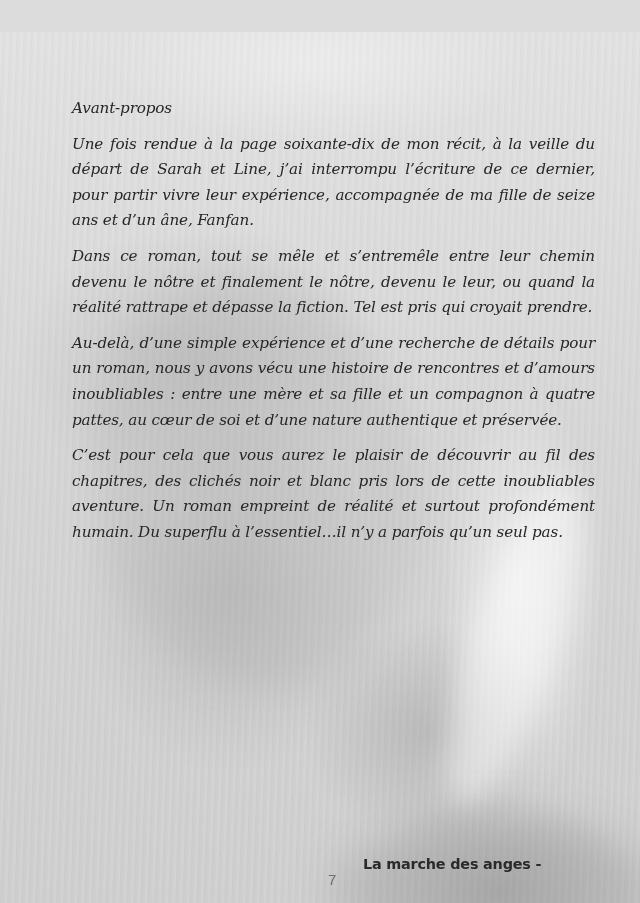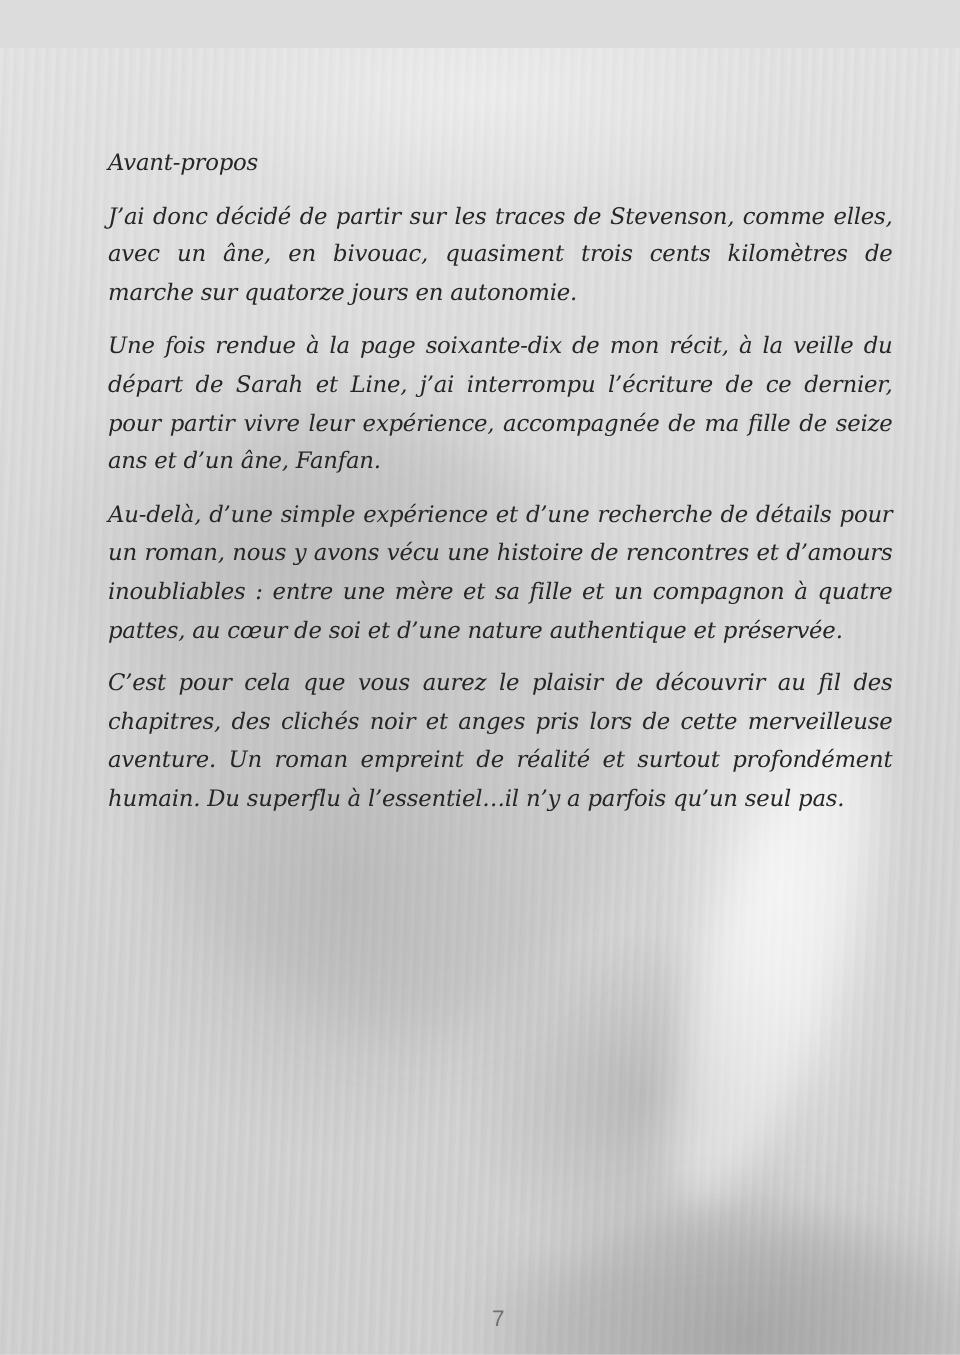--- a/index.html
+++ b/index.html
@@ -107,23 +107,24 @@
 </head>
 <body>
 
 <div class="page">
   <div class="texture-shape shape-stone"></div>
   <div class="texture-shape shape-feather"></div>
   <div class="texture-shape shape-dark-bottom"></div>
 
   <div class="content">
     <h1 class="heading">Avant-propos</h1>
-    <p class="para">J’ai donc décidé de partir sur les traces de Stevenson, comme elles, avec un âne, en bivouac, quasiment trois cents kilomètres de marche sur quatorze jours en autonomie.</p>
     <p class="para">Une fois rendue à la page soixante-dix de mon récit, à la veille du départ de Sarah et Line, j’ai interrompu l’écriture de ce dernier, pour partir vivre leur expérience, accompagnée de ma fille de seize ans et d’un âne, Fanfan.</p>
+    <p class="para">Dans ce roman, tout se mêle et s’entremêle entre leur chemin devenu le nôtre et finalement le nôtre, devenu le leur, ou quand la réalité rattrape et dépasse la fiction. Tel est pris qui croyait prendre.</p>
     <p class="para">Au-delà, d’une simple expérience et d’une recherche de détails pour un roman, nous y avons vécu une histoire de rencontres et d’amours inoubliables : entre une mère et sa fille et un compagnon à quatre pattes, au cœur de soi et d’une nature authentique et préservée.</p>
-    <p class="para">C’est pour cela que vous aurez le plaisir de découvrir au fil des chapitres, des clichés noir et anges pris lors de cette merveilleuse aventure. Un roman empreint de réalité et surtout profondément humain. Du superflu à l’essentiel…il n’y a parfois qu’un seul pas.</p>
+    <p class="para">C’est pour cela que vous aurez le plaisir de découvrir au fil des chapitres, des clichés noir et blanc pris lors de cette inoubliables aventure. Un roman empreint de réalité et surtout profondément humain. Du superflu à l’essentiel…il n’y a parfois qu’un seul pas.</p>
   </div>
 
   <div class="page-number">7</div>
 
   <div class="caption">
+    <span class="caption-line">La marche des anges -</span>
   </div>
 </div>
 
 </body></html>

